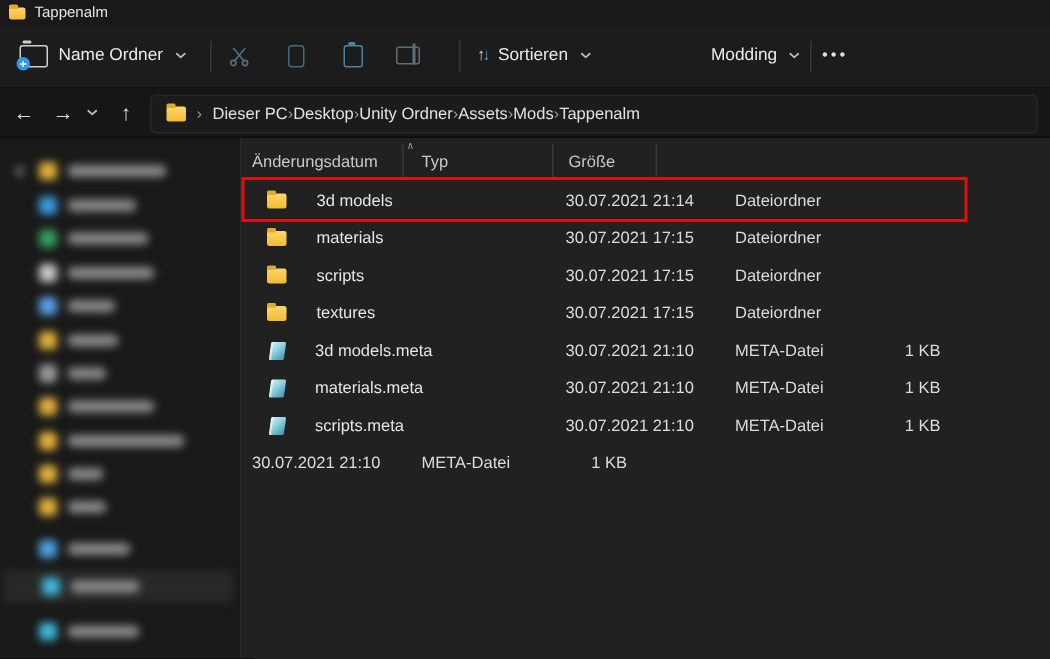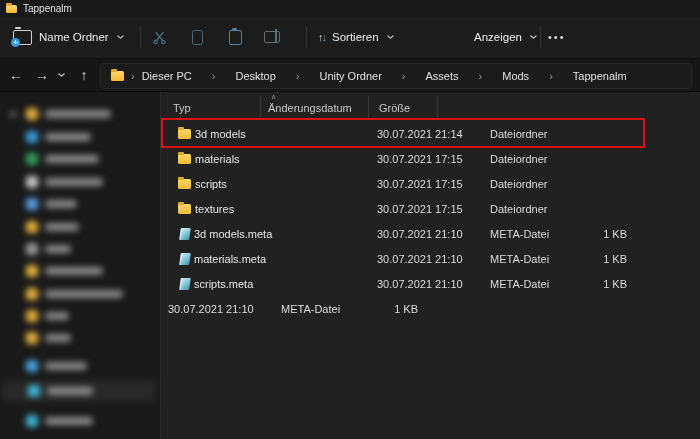--- a/index.html
+++ b/index.html
@@ -40,21 +40,21 @@
   .rename-ico::before{content:'';position:absolute;top:-3px;right:2px;width:1.6px;height:14px;background:#5d6e78;}
   .sort-ico{font-size:11px;letter-spacing:-2px;line-height:1;}
   .sort-ico .up{color:#cfcfcf;} .sort-ico .dn{color:#4da3dc;}
   
   .addressbar{position:absolute;top:59px;left:0;right:0;height:32px;background:#161616;
     border-bottom:1px solid #0d0d0d;}
   .nav-ico{position:absolute;top:0;height:31px;display:flex;align-items:center;justify-content:center;
     width:24px;font-size:14px;color:#dcdcdc;}
   .addr-box{position:absolute;left:100px;right:8px;top:4px;height:24px;background:#1b1b1b;
     border:1px solid #272727;border-radius:4px;display:flex;align-items:center;padding-left:10px;gap:7px;}
-  .crumbs{display:flex;align-items:center;gap:20px;font-size:11px;color:#e2e2e2;}
+  .crumbs{display:flex;align-items:center;gap:0;font-size:11px;color:#e2e2e2;}
   .crumb-sep{color:#9a9a9a;font-size:11px;}
   
   .content{position:absolute;top:92px;left:0;right:0;bottom:0;}
   .sidebar{position:absolute;left:0;top:0;bottom:0;width:160px;background:#191919;border-right:1px solid #2b2b2b;}
   .sidebar-blur{position:absolute;inset:0;filter:blur(3px);}
   .sb-item{position:absolute;left:0;width:158px;height:22px;}
   .sb-item.sel{background:#282828;border-radius:4px;left:2px;width:154px;}
   .sb-ico{position:absolute;left:26px;top:5px;width:12px;height:12px;border-radius:3px;}
   .sb-bar{position:absolute;left:45px;top:7px;height:8px;border-radius:4px;background:#969696;opacity:.9;}
   .sb-chev{position:absolute;left:10px;top:8px;width:6px;height:6px;background:#8a8a8a;border-radius:1px;opacity:.7;}
@@ -65,21 +65,21 @@
   .hcell{display:flex;align-items:center;border-right:1px solid #3a3a3a;box-sizing:border-box;flex:none;}
   .col-name{width:209px;padding-left:29px;}
   .col-date{width:108px;padding-left:7px;}
   .col-type{width:100px;padding-left:12px;}
   .col-size{width:69px;padding-left:10px;}
   .sort-caret{position:absolute;left:110px;top:-3px;font-size:7px;color:#9a9a9a;}
   
   .rows{position:absolute;top:29px;left:0;right:0;}
   .frow{display:flex;align-items:center;height:25px;font-size:11px;color:#e6e6e6;}
   .fcell{flex:none;box-sizing:border-box;display:flex;align-items:center;}
-  .fcell.name{width:209px;padding-left:17px;gap:4px;}
+  .fcell.name{width:209px;padding-left:17px;gap:20px;}
   .fcell.date{width:108px;padding-left:7px;color:#dcdcdc;}
   .fcell.type{width:100px;padding-left:12px;color:#dcdcdc;}
   .fcell.size{width:69px;justify-content:flex-end;padding-right:20px;color:#dcdcdc;}
   .meta-ico{width:10px;height:12px;border-radius:1px;flex:none;margin-left:2px;
     background:linear-gradient(135deg,#d6f0f6 0%,#8fd0de 45%,#3d93a8 100%);
     transform:skewX(-8deg);box-shadow:inset 1.5px 0 0 rgba(255,255,255,.55);}
   
   .annotation-rect{position:absolute;left:161px;top:118px;width:484px;height:30px;
     border:2px solid #dd1111;box-sizing:border-box;pointer-events:none;z-index:6;}
 </style>
@@ -126,21 +126,21 @@
 
     <div class="cmd-item" style="left:318px;">
       <span class="sort-ico"><span class="up">↑</span><span class="dn">↓</span></span>
       <span>Sortieren</span>
       <svg class="chev" width="9" height="6">
           <path d="M1.5 1.5 L4.5 4.2 L7.5 1.5" stroke="#b9b9b9" stroke-width="1.2" fill="none"></path>
         </svg>
     </div>
 
     <div class="cmd-item" style="left:474px;">
-      <span>Anzeigen</span>
+      <span>Modding</span>
       <svg class="chev" width="9" height="6">
           <path d="M1.5 1.5 L4.5 4.2 L7.5 1.5" stroke="#b9b9b9" stroke-width="1.2" fill="none"></path>
         </svg>
     </div>
 
     <div class="vsep" style="left:540px;"></div>
 
     <div class="cmd-item" style="left:548px;">
       <span class="dots">•••</span>
     </div>
@@ -234,22 +234,22 @@
           <div class="sb-item" style="top: 318px;">
             <span class="sb-ico" style="background: rgb(63, 182, 216);"></span>
             <span class="sb-bar" style="width: 48px;"></span>
           </div>
         </div>
     </div>
 
     <div class="mainpane">
       <div class="listheader">
         <span class="sort-caret">∧</span>
+          <div class="hcell col-date">Änderungsdatum</div>
           <div class="hcell col-type">Typ</div>
-          <div class="hcell col-date">Änderungsdatum</div>
           <div class="hcell col-size">Größe</div>
         </div>
       <div class="rows">
           <div class="frow">
             <div class="fcell name">
               <span class="folder-ico"></span>
               <span>3d models</span>
             </div>
             <div class="fcell date">30.07.2021 21:14</div>
             <div class="fcell type">Dateiordner</div>

